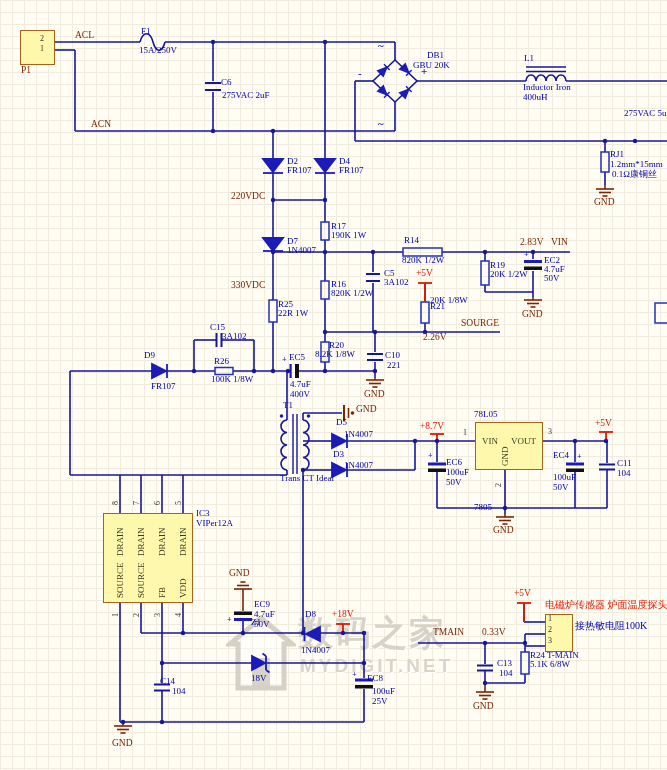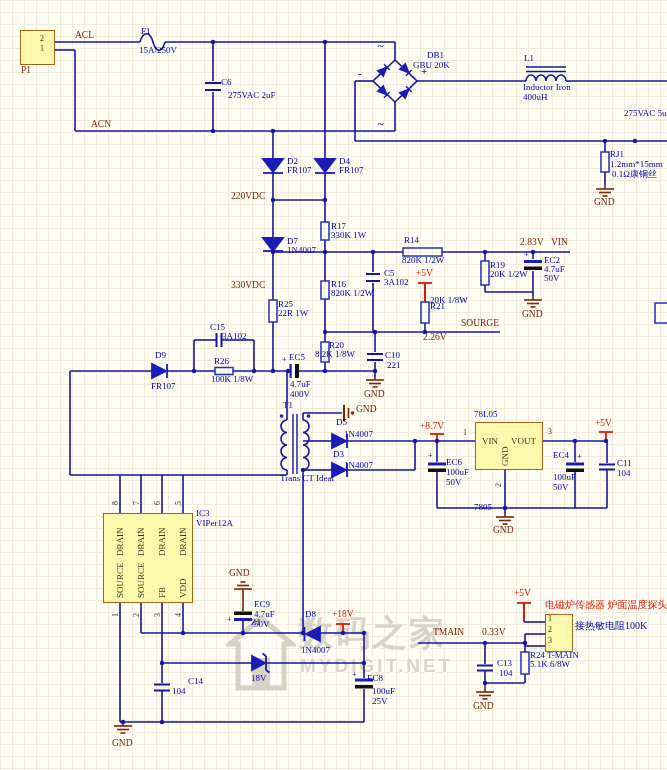--- a/index.html
+++ b/index.html
@@ -422,42 +422,42 @@
   <div class="box" style="left:545px;top:614px;width:28px;height:38px"></div>
 
   <div class="l g" style="left:40px;top:35px">2</div>
   <div class="l g" style="left:40px;top:45px">1</div>
   <div class="l n" style="left:21px;top:66px">P1</div>
   <div class="l n" style="left:75px;top:31px">ACL</div>
   <div class="l n" style="left:91px;top:120px">ACN</div>
   <div class="l b" style="left:141px;top:27px">F1</div>
   <div class="l b" style="left:139px;top:46px">15A/250V</div>
   <div class="l b" style="left:221px;top:78px">C6</div>
-  <div class="l b" style="left:228px;top:91px">275VAC 2uF</div>
+  <div class="l b" style="left:222px;top:91px">275VAC 2uF</div>
   <div class="l b" style="left:427px;top:51px">DB1</div>
   <div class="l b" style="left:413px;top:61px">GBU 20K</div>
   <div class="l sym" style="left:378px;top:40px">~</div>
   <div class="l sym" style="left:378px;top:118px">~</div>
   <div class="l sym" style="left:358px;top:68px">-</div>
   <div class="l sym" style="left:421px;top:66px">+</div>
   <div class="l b" style="left:524px;top:54px">L1</div>
   <div class="l b" style="left:523px;top:83px">Inductor Iron</div>
   <div class="l b" style="left:523px;top:93px">400uH</div>
   <div class="l b" style="left:624px;top:109px">275VAC 5u</div>
   <div class="l b" style="left:610px;top:150px">RJ1</div>
   <div class="l b" style="left:610px;top:160px">1.2mm*15mm</div>
   <div class="l b" style="left:612px;top:170px">0.1Ω康铜丝</div>
   <div class="l n" style="left:594px;top:198px">GND</div>
   <div class="l b" style="left:287px;top:157px">D2</div>
   <div class="l b" style="left:287px;top:166px">FR107</div>
   <div class="l b" style="left:339px;top:157px">D4</div>
   <div class="l b" style="left:339px;top:166px">FR107</div>
   <div class="l n" style="left:231px;top:192px">220VDC</div>
   <div class="l b" style="left:331px;top:222px">R17</div>
-  <div class="l b" style="left:331px;top:231px">330K 1W</div>
+  <div class="l b" style="left:331px;top:231px">190K 1W</div>
   <div class="l b" style="left:287px;top:237px">D7</div>
   <div class="l b" style="left:287px;top:246px">1N4007</div>
   <div class="l n" style="left:231px;top:281px">330VDC</div>
   <div class="l b" style="left:331px;top:280px">R16</div>
   <div class="l b" style="left:331px;top:289px">820K 1/2W</div>
   <div class="l b" style="left:404px;top:236px">R14</div>
   <div class="l b" style="left:402px;top:256px">820K 1/2W</div>
   <div class="l n" style="left:520px;top:238px">2.83V</div>
   <div class="l n" style="left:551px;top:238px">VIN</div>
   <div class="l b" style="left:490px;top:261px">R19</div>
@@ -478,21 +478,21 @@
   <div class="l b" style="left:278px;top:309px">22R 1W</div>
   <div class="l b" style="left:329px;top:341px">R20</div>
   <div class="l b" style="left:315px;top:350px">8.2K 1/8W</div>
   <div class="l b" style="left:385px;top:351px">C10</div>
   <div class="l b" style="left:387px;top:361px">221</div>
   <div class="l n" style="left:364px;top:390px">GND</div>
   <div class="l b" style="left:210px;top:323px">C15</div>
   <div class="l b" style="left:222px;top:332px">3A102</div>
   <div class="l b" style="left:214px;top:357px">R26</div>
   <div class="l b" style="left:211px;top:375px">100K 1/8W</div>
-  <div class="l b" style="left:155px;top:351px">D9</div>
+  <div class="l b" style="left:144px;top:351px">D9</div>
   <div class="l b" style="left:151px;top:382px">FR107</div>
   <div class="l t" style="left:282px;top:356px">+</div>
   <div class="l b" style="left:289px;top:353px">EC5</div>
   <div class="l b" style="left:290px;top:380px">4.7uF</div>
   <div class="l b" style="left:290px;top:390px">400V</div>
   <div class="l b" style="left:283px;top:401px">T1</div>
   <div class="l n" style="left:356px;top:405px">GND</div>
   <div class="l b" style="left:280px;top:474px">Trans CT Ideal</div>
   <div class="l b" style="left:336px;top:418px">D5</div>
   <div class="l b" style="left:344px;top:430px">1N4007</div>
@@ -544,21 +544,21 @@
   <div class="l t" style="left:227px;top:616px">+</div>
   <div class="l b" style="left:305px;top:610px">D8</div>
   <div class="l b" style="left:301px;top:646px">1N4007</div>
   <div class="l r" style="left:332px;top:610px">+18V</div>
   <div class="l b" style="left:251px;top:618px">Z1</div>
   <div class="l b" style="left:251px;top:674px">18V</div>
   <div class="l t" style="left:352px;top:671px">+</div>
   <div class="l b" style="left:367px;top:674px">EC8</div>
   <div class="l b" style="left:372px;top:687px">100uF</div>
   <div class="l b" style="left:372px;top:697px">25V</div>
-  <div class="l b" style="left:188px;top:677px">C14</div>
+  <div class="l b" style="left:160px;top:677px">C14</div>
   <div class="l b" style="left:172px;top:687px">104</div>
   <div class="l n" style="left:112px;top:739px">GND</div>
   <div class="l r" style="left:514px;top:589px">+5V</div>
   <div class="l r s10" style="left:545px;top:600px">电磁炉传感器 炉面温度探头</div>
   <div class="l b s10" style="left:575px;top:621px">接热敏电阻100K</div>
   <div class="l g" style="left:548px;top:615px">1</div>
   <div class="l g" style="left:548px;top:626px">2</div>
   <div class="l g" style="left:548px;top:637px">3</div>
   <div class="l n" style="left:433px;top:628px">TMAIN</div>
   <div class="l n" style="left:482px;top:628px">0.33V</div>

